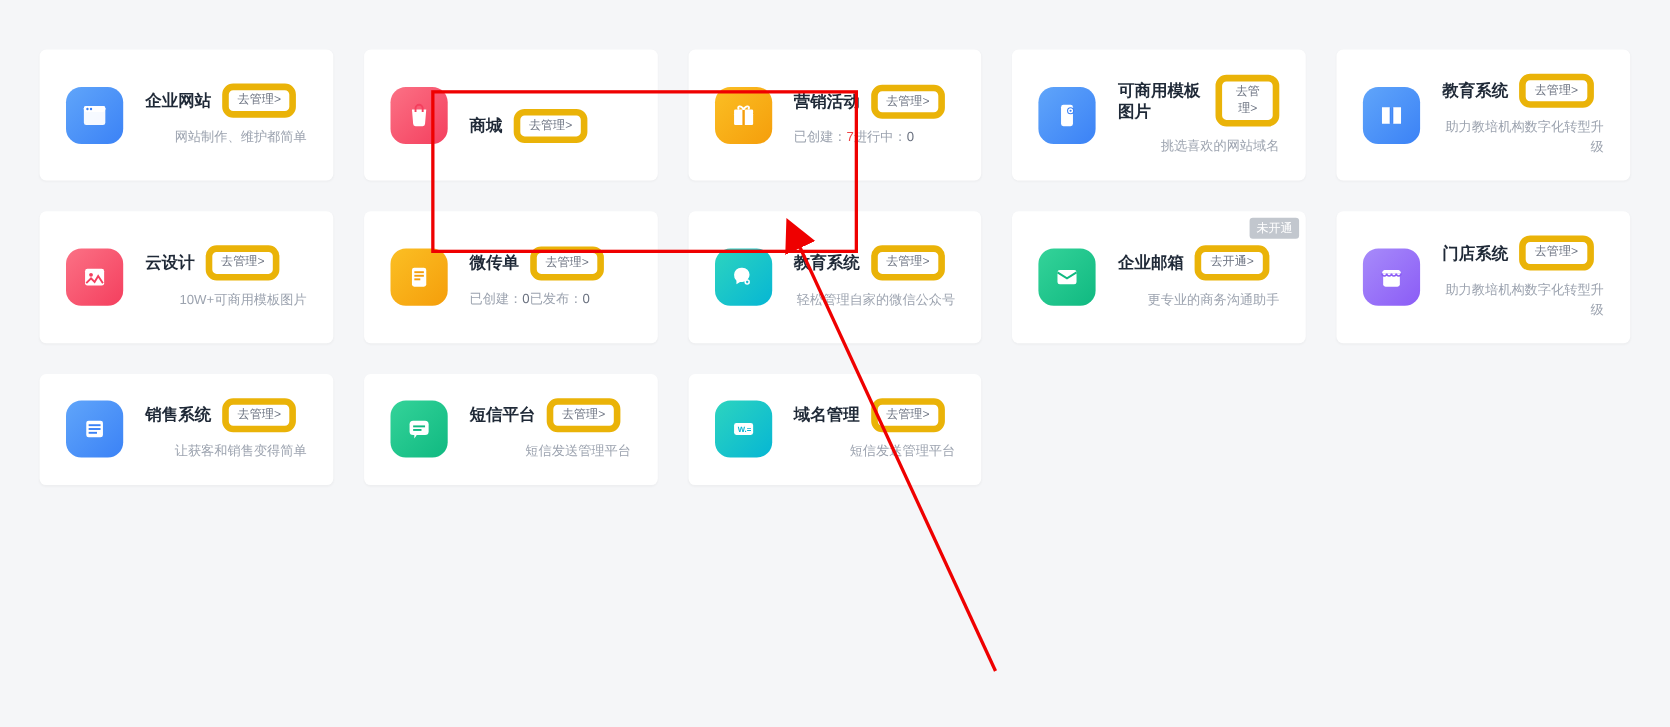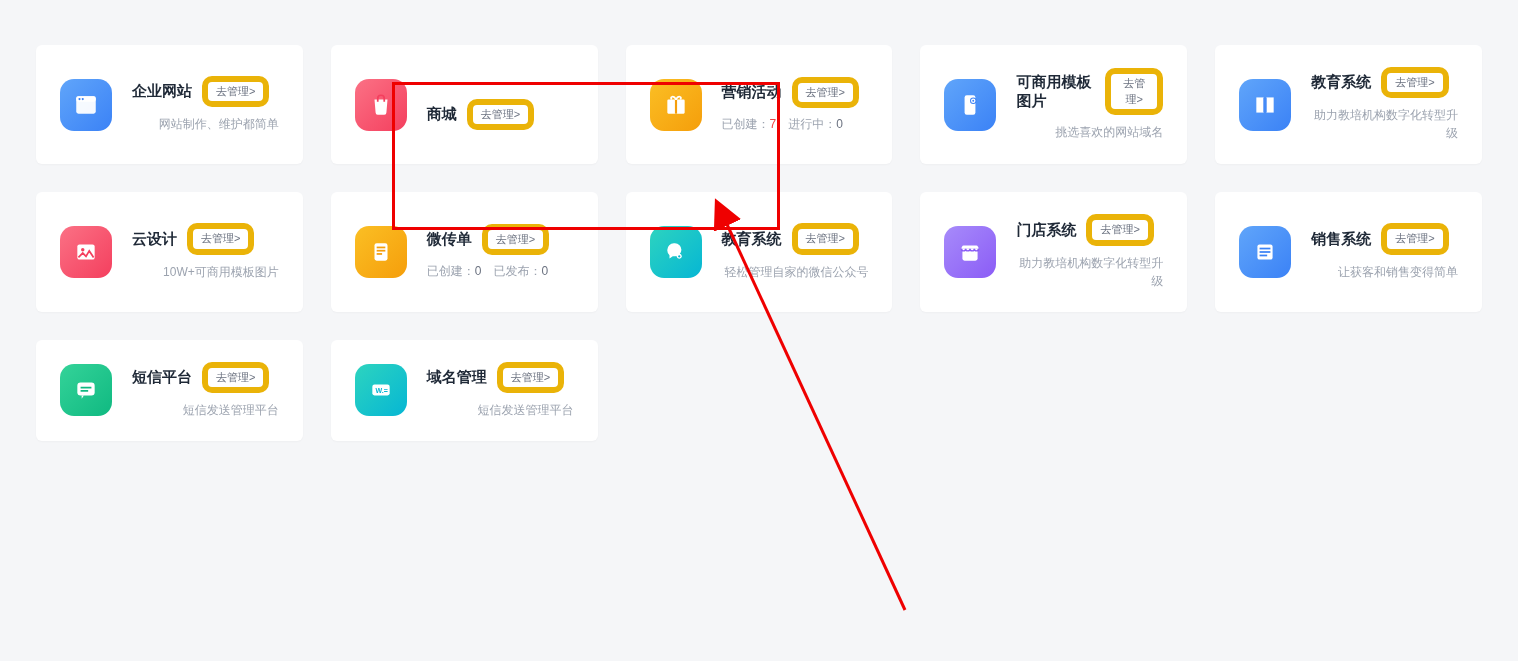--- a/index.html
+++ b/index.html
@@ -81,21 +81,21 @@
     border-radius: 10px;
     cursor: pointer;
     line-height: 1.4;
   }
   .card-desc {
     font-size: 12px;
     color: #9ca3af;
     line-height: 1.5;
     text-align: right;
   }
-  .stat-row { font-size: 12px; color: #9ca3af; display:flex; gap:12px; }
+  .stat-row { font-size: 12px; color: #9ca3af; display:flex; gap:0; }
   .stat-num-red { color: #ef4444; }
   .stat-num { color: #6b7280; }
   .badge-corner {
     position: absolute;
     top: 6px;
     right: 6px;
     background: #c2c7ce;
     color: #fff;
     font-size: 11px;
     padding: 2px 6px;
@@ -263,20 +263,36 @@
       </div>
       <div class="card-body">
         <div class="card-title-row">
           <span class="card-title">教育系统</span>
           <button class="card-btn">去管理&gt;</button>
         </div>
         <div class="card-desc">轻松管理自家的微信公众号</div>
       </div>
     </div>
 
+    <div class="card">
+      <span class="badge-corner">未开通</span>
+      <div class="card-icon bg-green">
+        <svg viewBox="0 0 24 24" fill="none">
+            <rect x="4" y="6" width="16" height="12" rx="2" fill="#fff"></rect>
+            <path d="M4 8l8 5 8-5" stroke="#10b981" stroke-width="1.6" fill="none"></path>
+          </svg>
+      </div>
+      <div class="card-body">
+        <div class="card-title-row">
+          <span class="card-title">企业邮箱</span>
+          <button class="card-btn">去开通&gt;</button>
+        </div>
+        <div class="card-desc">更专业的商务沟通助手</div>
+      </div>
+    </div>
 
     <div class="card">
       <div class="card-icon bg-purple">
         <svg viewBox="0 0 24 24" fill="none">
             <path d="M5 9h14v9a2 2 0 0 1-2 2H7a2 2 0 0 1-2-2V9z" fill="#fff"></path>
             <path d="M4 9c0-1 1-3 2-3h12c1 0 2 2 2 3" fill="#fff"></path>
             <path d="M4 9a2 2 0 0 0 4 0 2 2 0 0 0 4 0 2 2 0 0 0 4 0 2 2 0 0 0 4 0" stroke="#8b5cf6" stroke-width="1.3" fill="none"></path>
           </svg>
       </div>
       <div class="card-body">

